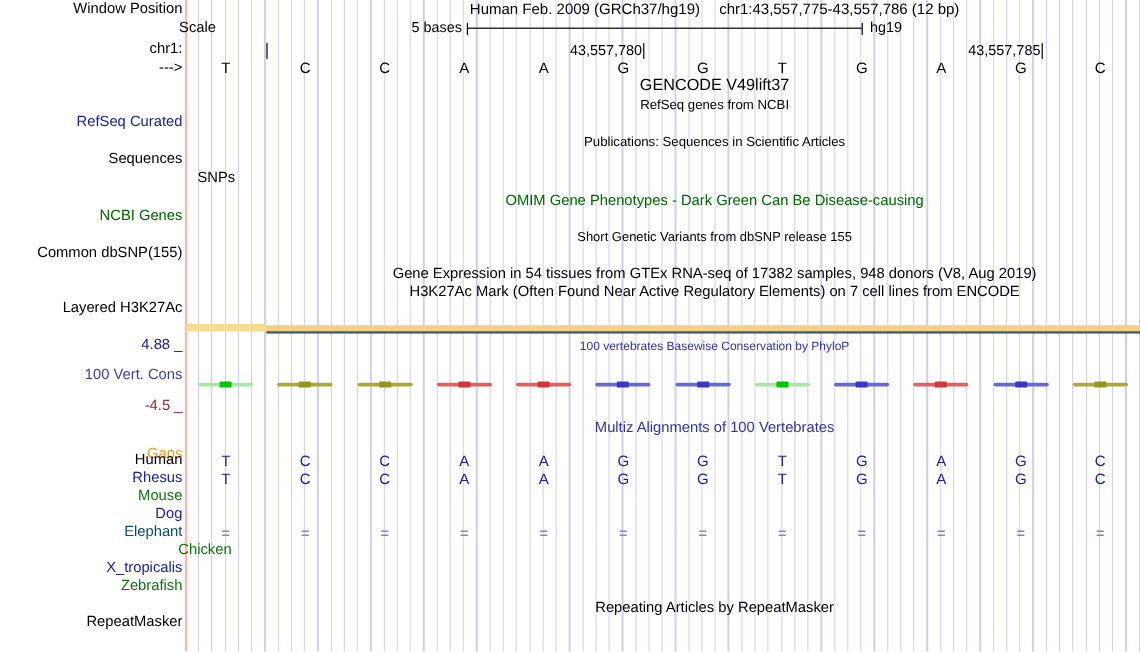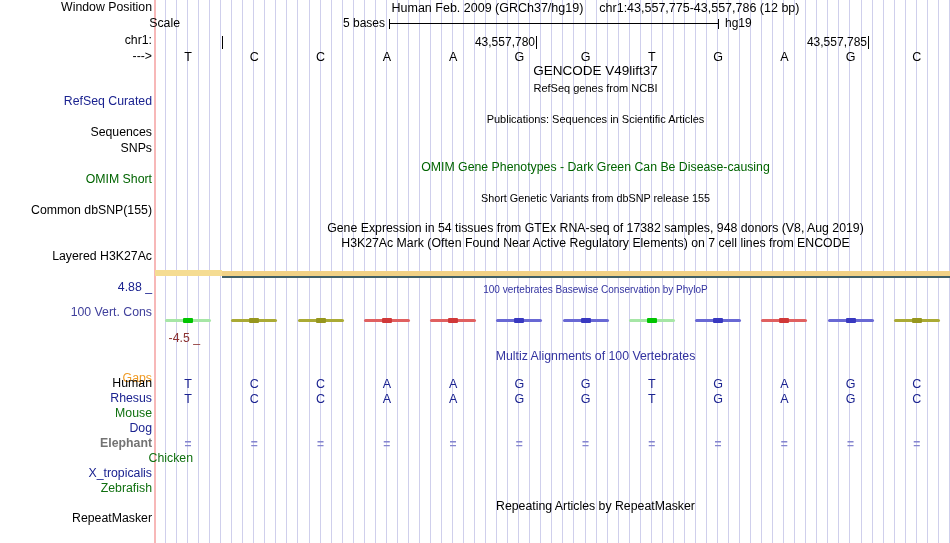--- a/index.html
+++ b/index.html
@@ -51,33 +51,33 @@
 
 <div class="track-area"></div>
 <div class="pink-divider"></div>
 
 <div class="side-label" style="top: 1px; color: rgb(0, 0, 0);">Window Position</div>
 <div class="side-label" style="top: 17px; color: rgb(0, 0, 0); padding-left: 28px;">Scale</div>
 <div class="side-label" style="top: 34px; color: rgb(0, 0, 0);">chr1:</div>
 <div class="side-label" style="top: 50px; color: rgb(0, 0, 0);">---&gt;</div>
 <div class="side-label" style="top: 95px; color: rgb(27, 35, 144);">RefSeq Curated</div>
 <div class="side-label" style="top: 126px; color: rgb(0, 0, 0);">Sequences</div>
-<div class="side-label" style="top: 142px; color: rgb(0, 0, 0);">SNPs</div>
-<div class="side-label" style="top: 173px; color: rgb(0, 100, 0);">OMIM Short</div>
+<div class="side-label" style="top: 142px; color: rgb(0, 0, 0); padding-left: 44px;">SNPs</div>
+<div class="side-label" style="top: 173px; color: rgb(0, 100, 0);">NCBI Genes</div>
 <div class="side-label" style="top: 204px; color: rgb(0, 0, 0);">Common dbSNP(155)</div>
 <div class="side-label" style="top: 250px; color: rgb(0, 0, 0);">Layered H3K27Ac</div>
 <div class="side-label" style="top: 281px; color: rgb(27, 35, 144);">4.88 _</div>
 <div class="side-label" style="top: 306px; color: rgb(64, 64, 156);">100 Vert. Cons</div>
-<div class="side-label" style="top: 332px; color: rgb(139, 50, 50); margin-left: 48px;">-4.5 _</div>
+<div class="side-label" style="top: 332px; color: rgb(139, 50, 50);">-4.5 _</div>
 <div class="side-label" style="top: 372px; color: rgb(239, 155, 38);">Gaps</div>
 <div class="side-label" style="top: 377px; color: rgb(0, 0, 0);">Human</div>
 <div class="side-label" style="top: 392px; color: rgb(27, 35, 144);">Rhesus</div>
 <div class="side-label" style="top: 407px; color: rgb(16, 112, 16);">Mouse</div>
 <div class="side-label" style="top: 422px; color: rgb(27, 35, 144);">Dog</div>
-<div class="side-label" style="top: 437px; color: #737373; font-weight: bold;">Elephant</div>
+<div class="side-label" style="top: 437px; color: #0c4a6e;">Elephant</div>
 <div class="side-label" style="top: 452px; color: rgb(16, 112, 16); padding-left: 41px;">Chicken</div>
 <div class="side-label" style="top: 467px; color: rgb(27, 35, 144);">X_tropicalis</div>
 <div class="side-label" style="top: 482px; color: rgb(16, 112, 16);">Zebrafish</div>
 <div class="side-label" style="top: 512px; color: rgb(0, 0, 0);">RepeatMasker</div>
 
 <div class="center-title header-line" style="top:1px;font-size:12.5px">
   <span>Human Feb. 2009 (GRCh37/hg19)</span>
   <span>chr1:43,557,775-43,557,786 (12 bp)</span>
 </div>
 

